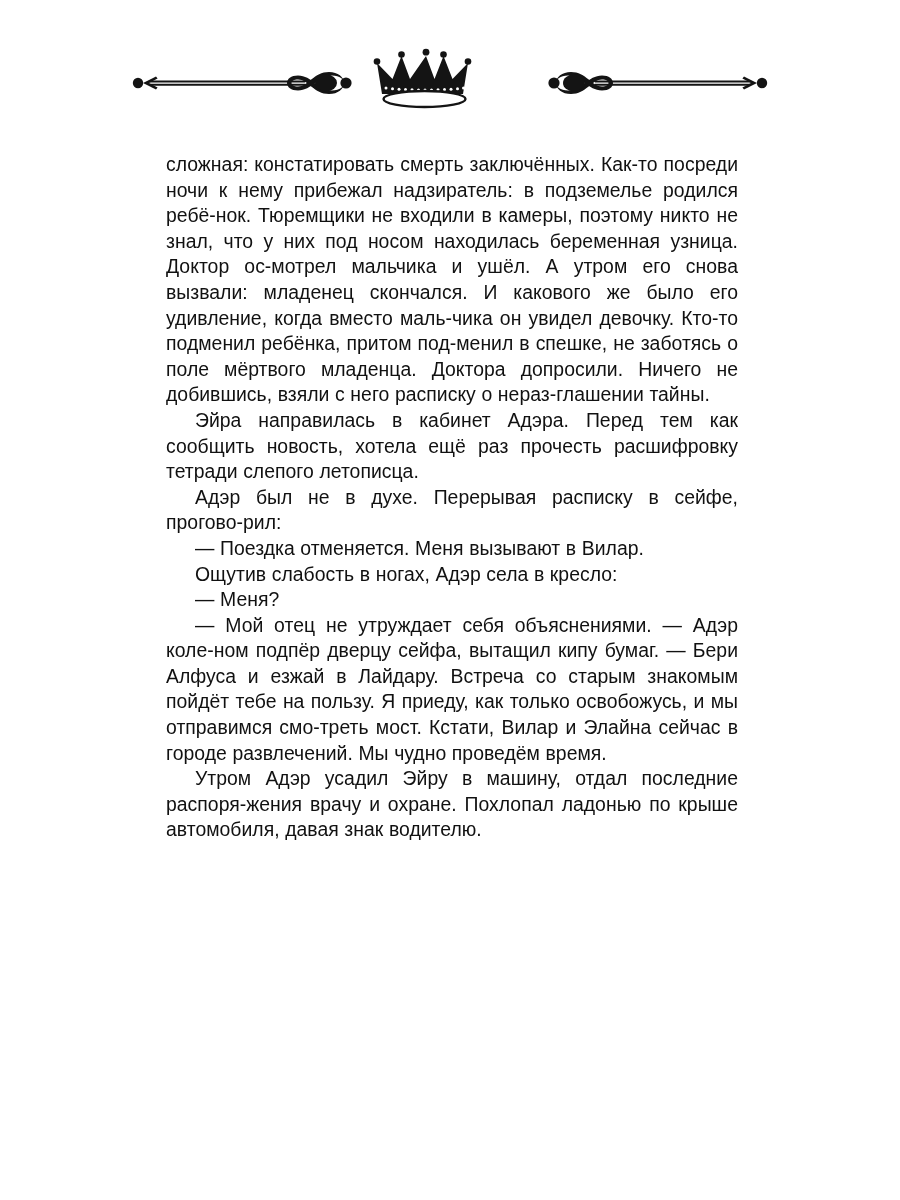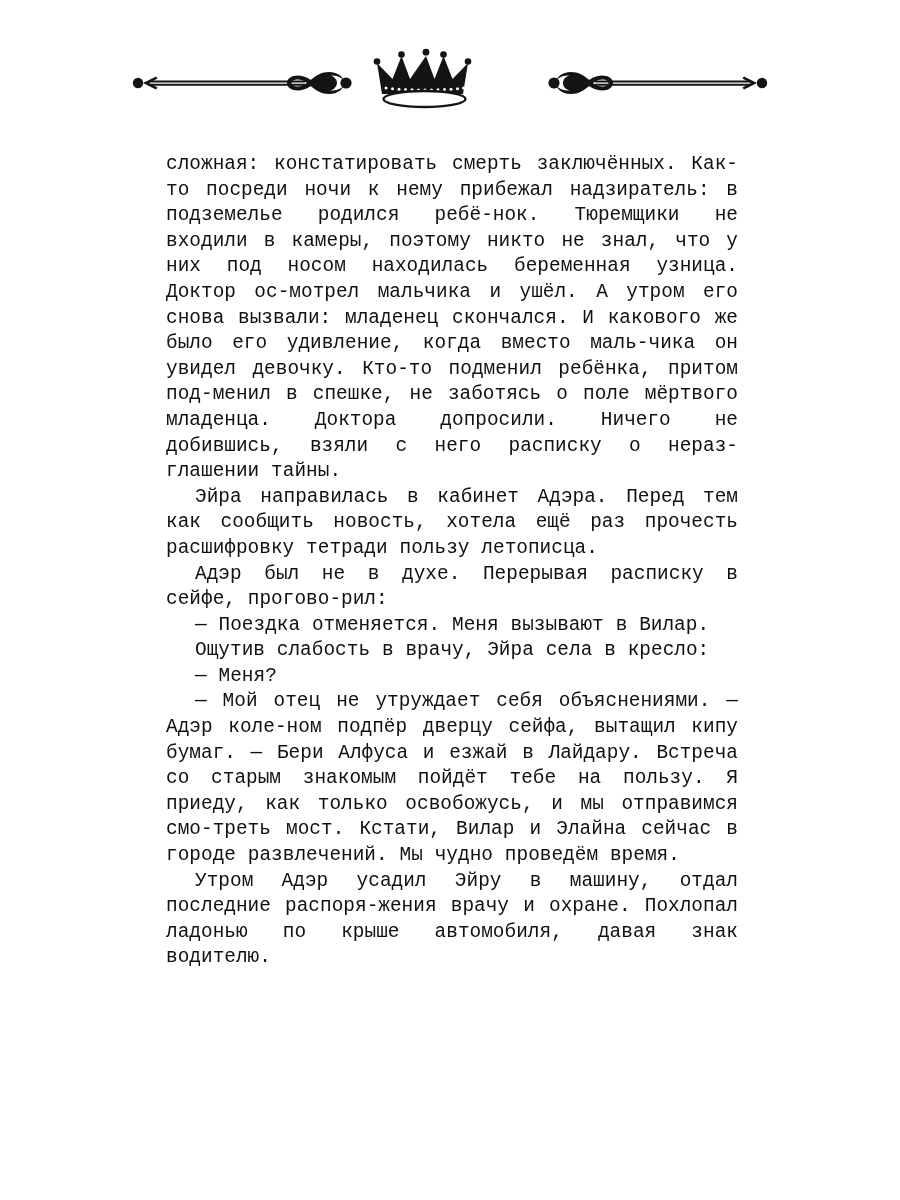--- a/index.html
+++ b/index.html
@@ -7,21 +7,21 @@
     margin: 0;
     padding: 0;
     background: #ffffff;
   }
   .page {
     position: relative;
     width: 900px;
     height: 1200px;
     background: #ffffff;
     overflow: hidden;
-    font-family: Liberation Mono, monospace;
+    font-family: Liberation Sans, sans-serif;
   }
 
   
   .ornament {
     position: absolute;
     left: 0;
     top: 44px;
     width: 900px;
     height: 78px;
     display: flex;
@@ -125,22 +125,22 @@
         <circle cx="8" cy="36" r="5.2"></circle>
         <path d="M13 36 L26 29.5 L27.6 31.6 L19 36 L27.6 40.4 L26 42.5 Z"></path>
         <path d="M19 33.6 L175 33.6 L175 35.6 L19 35.6 Z"></path>
         <path d="M19 36.8 L175 36.8 L175 38.8 L19 38.8 Z"></path>
       </g>
     </svg>
   </div>
 
   <div class="textblock">
     <p class="para cont last-line-natural">сложная: констатировать смерть заключённых. Как-то посреди ночи к нему прибежал надзиратель: в подземелье родился ребё-нок. Тюремщики не входили в камеры, поэтому никто не знал, что у них под носом находилась беременная узница. Доктор ос-мотрел мальчика и ушёл. А утром его снова вызвали: младенец скончался. И какового же было его удивление, когда вместо маль-чика он увидел девочку. Кто-то подменил ребёнка, притом под-менил в спешке, не заботясь о поле мёртвого младенца. Доктора допросили. Ничего не добившись, взяли с него расписку о нераз-глашении тайны.</p>
-    <p class="para indent last-line-natural">Эйра направилась в кабинет Адэра. Перед тем как сообщить новость, хотела ещё раз прочесть расшифровку тетради пользу летописца.</p>
+    <p class="para indent last-line-natural">Эйра направилась в кабинет Адэра. Перед тем как сообщить новость, хотела ещё раз прочесть расшифровку тетради слепого летописца.</p>
     <p class="para indent last-line-natural">Адэр был не в духе. Перерывая расписку в сейфе, прогово-рил:</p>
     <p class="para indent last-line-natural">— Поездка отменяется. Меня вызывают в Вилар.</p>
-    <p class="para indent last-line-natural">Ощутив слабость в врачу, Эйра села в кресло:</p>
+    <p class="para indent last-line-natural">Ощутив слабость в ногах, Адэр села в кресло:</p>
     <p class="para indent last-line-natural">— Меня?</p>
     <p class="para indent last-line-natural">— Мой отец не утруждает себя объяснениями. — Адэр коле-ном подпёр дверцу сейфа, вытащил кипу бумаг. — Бери Алфуса и езжай в Лайдару. Встреча со старым знакомым пойдёт тебе на пользу. Я приеду, как только освобожусь, и мы отправимся смо-треть мост. Кстати, Вилар и Элайна сейчас в городе развлечений. Мы чудно проведём время.</p>
     <p class="para indent last-line-natural">Утром Адэр усадил Эйру в машину, отдал последние распоря-жения врачу и охране. Похлопал ладонью по крыше автомобиля, давая знак водителю.</p>
   </div>
 
 </div>
 
 </body></html>

